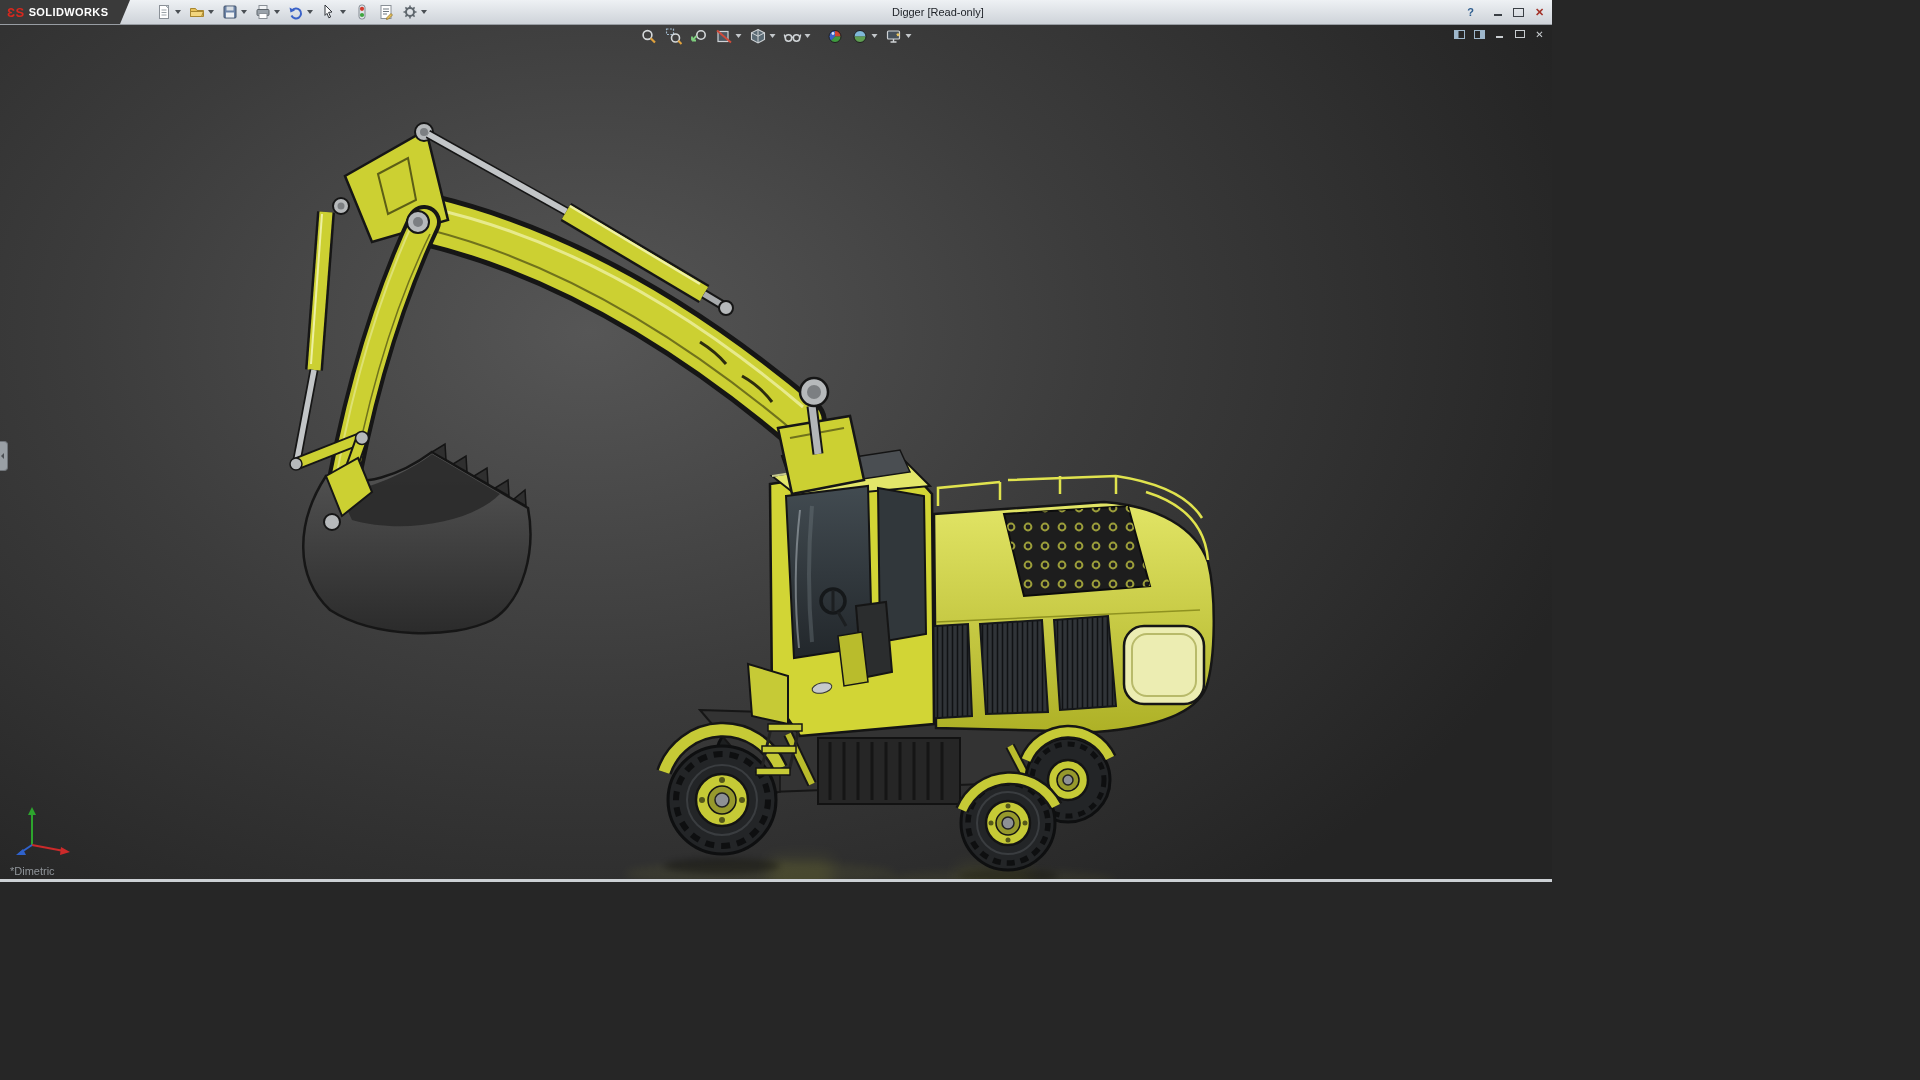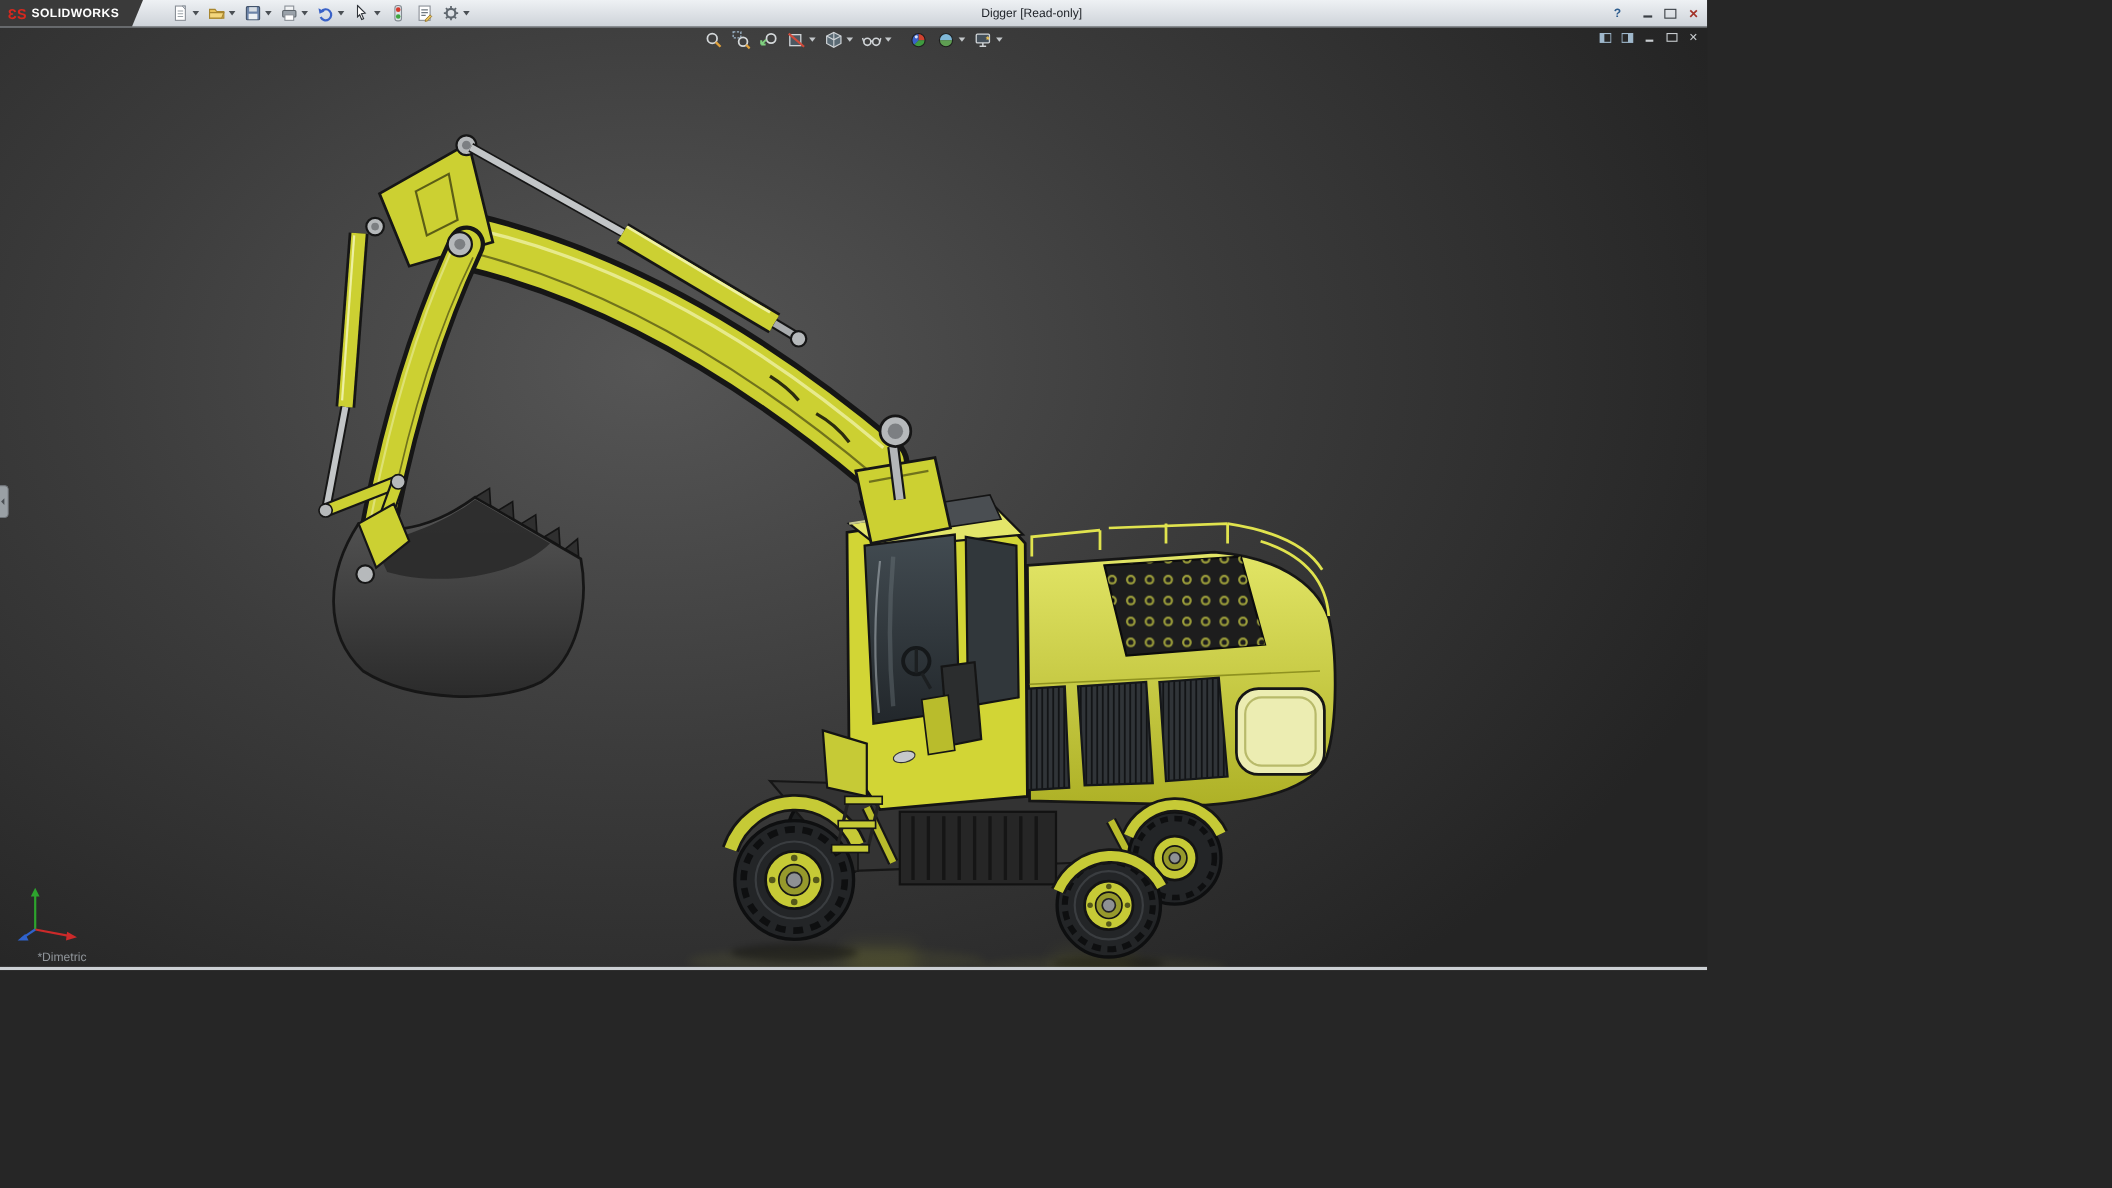--- a/index.html
+++ b/index.html
@@ -49,21 +49,21 @@
   .dc-btn .max-box{width:8px;height:6px;border:1.4px solid #c9cdd0;}
 
   
   .panel-tab{position:absolute;left:0;top:417px;width:7px;height:28px;background:#9aa0a5;
     border-radius:0 4px 4px 0;border:1px solid #70757a;border-left:none;}
   .panel-tab::after{content:"";position:absolute;left:1px;top:11px;width:0;height:0;
     border-top:3px solid transparent;border-bottom:3px solid transparent;border-right:3px solid #4c5055;}
 
   
   .triad{position:absolute;left:12px;bottom:22px;z-index:5;}
-  .view-label{position:absolute;left:10px;bottom:2px;font-size:11px;color:#90959a;z-index:5;margin-left:24px;}
+  .view-label{position:absolute;left:10px;bottom:2px;font-size:11px;color:#90959a;z-index:5;}
 
   
   .bottom-strip{position:absolute;bottom:0;left:0;right:0;height:3px;background:#ccd0d4;z-index:20;}
 </style>
 </head>
 <body>
 
 <div class="titlebar">
   <div class="brand">
     <span class="logo-mark">ƐS</span>

